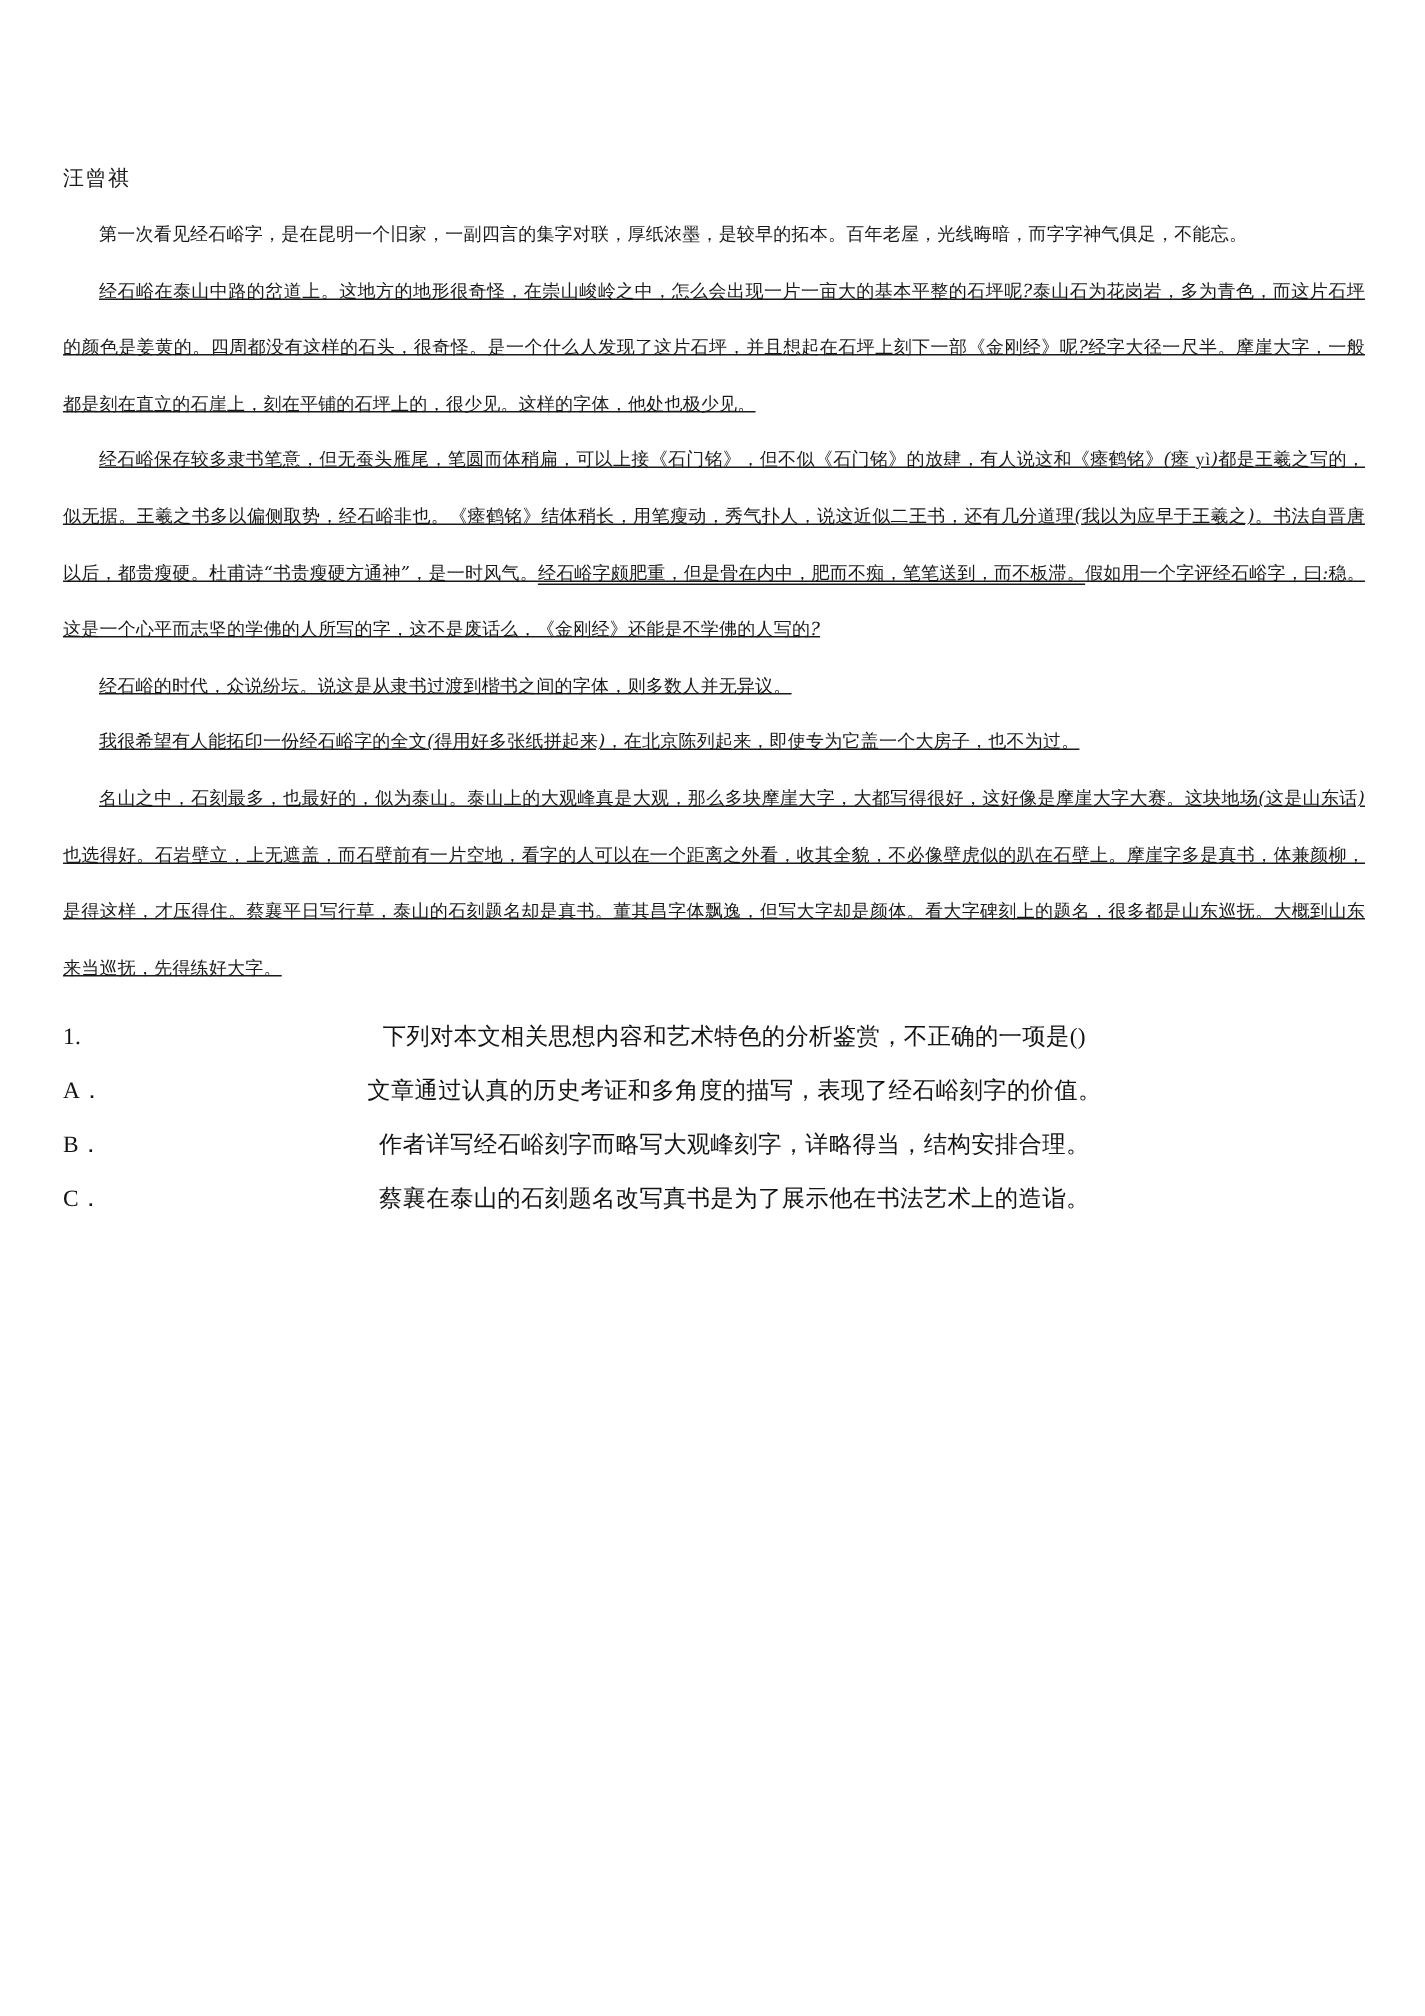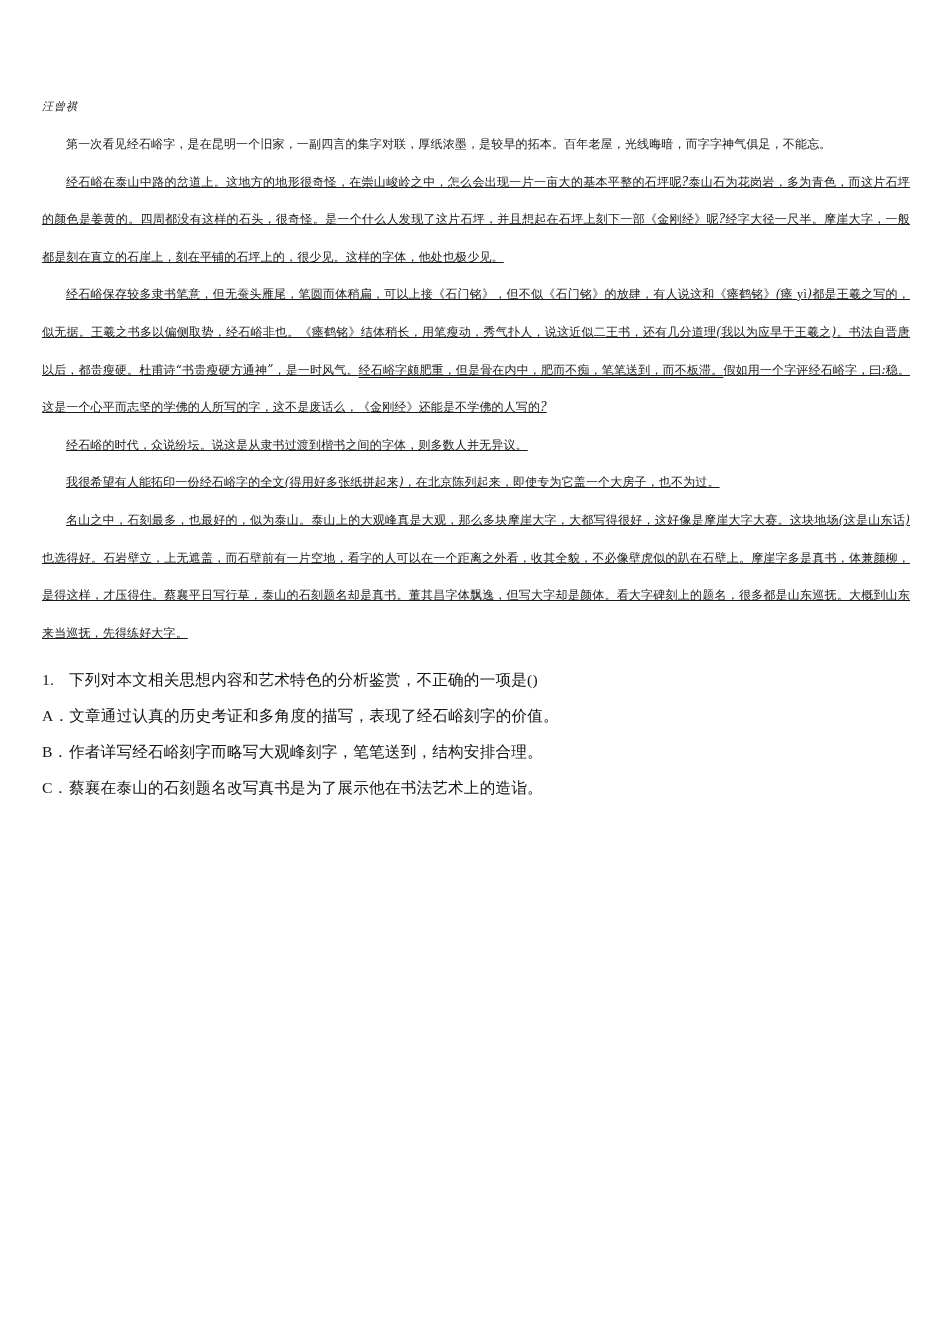--- a/index.html
+++ b/index.html
@@ -33,25 +33,24 @@
     text-justify: inter-character;
     letter-spacing: 0.15px;
     color: #1a1a1a;
     margin: 0;
     font-style: italic;
     font-synthesis: none;
   }
 
   .byline {
     font-family: "DejaVu Serif", "Liberation Serif", serif;
-    font-size: 11px;
+    font-size: 14px;
     line-height: 30px;
-    font-style: italic;
     color: #1a1a1a;
-    margin: 0 0 4px 0;
+    margin: 12px 0 4px 0;
     letter-spacing: 1px;
   }
 
   .prose + .prose { margin-top: 0; text-decoration: underline; }
 
   .para {
     text-indent: 2em;
   }
 
   .underlined {
@@ -80,20 +79,21 @@
     display: flex;
     align-items: baseline;
   }
   .qlabel {
     flex: 0 0 auto;
     min-width: 27px;
     font-family: "Liberation Serif", serif;
   }
   .qtext {
     flex: 1 1 auto;
+    text-align: center;
   }
 </style>
 </head>
 <body>
 
 <div id="page">
 
   <p class="byline">汪曾祺</p>
 
   <p class="prose para">第一次看见经石峪字，是在昆明一个旧家，一副四言的集字对联，厚纸浓墨，是较早的拓本。百年老屋，光线晦暗，而字字神气俱足，不能忘。</p>
@@ -120,21 +120,21 @@
       <span class="qtext">下列对本文相关思想内容和艺术特色的分析鉴赏，不正确的一项是()</span>
     </div>
 
     <div class="qline">
       <span class="qlabel">A．</span>
       <span class="qtext">文章通过认真的历史考证和多角度的描写，表现了经石峪刻字的价值。</span>
     </div>
 
     <div class="qline">
       <span class="qlabel">B．</span>
-      <span class="qtext">作者详写经石峪刻字而略写大观峰刻字，笔笔送到，结构安排合理。</span>
+      <span class="qtext">作者详写经石峪刻字而略写大观峰刻字，详略得当，结构安排合理。</span>
     </div>
 
     <div class="qline">
       <span class="qlabel">C．</span>
       <span class="qtext">蔡襄在泰山的石刻题名改写真书是为了展示他在书法艺术上的造诣。</span>
     </div>
 
   </div>
 
 </div>

